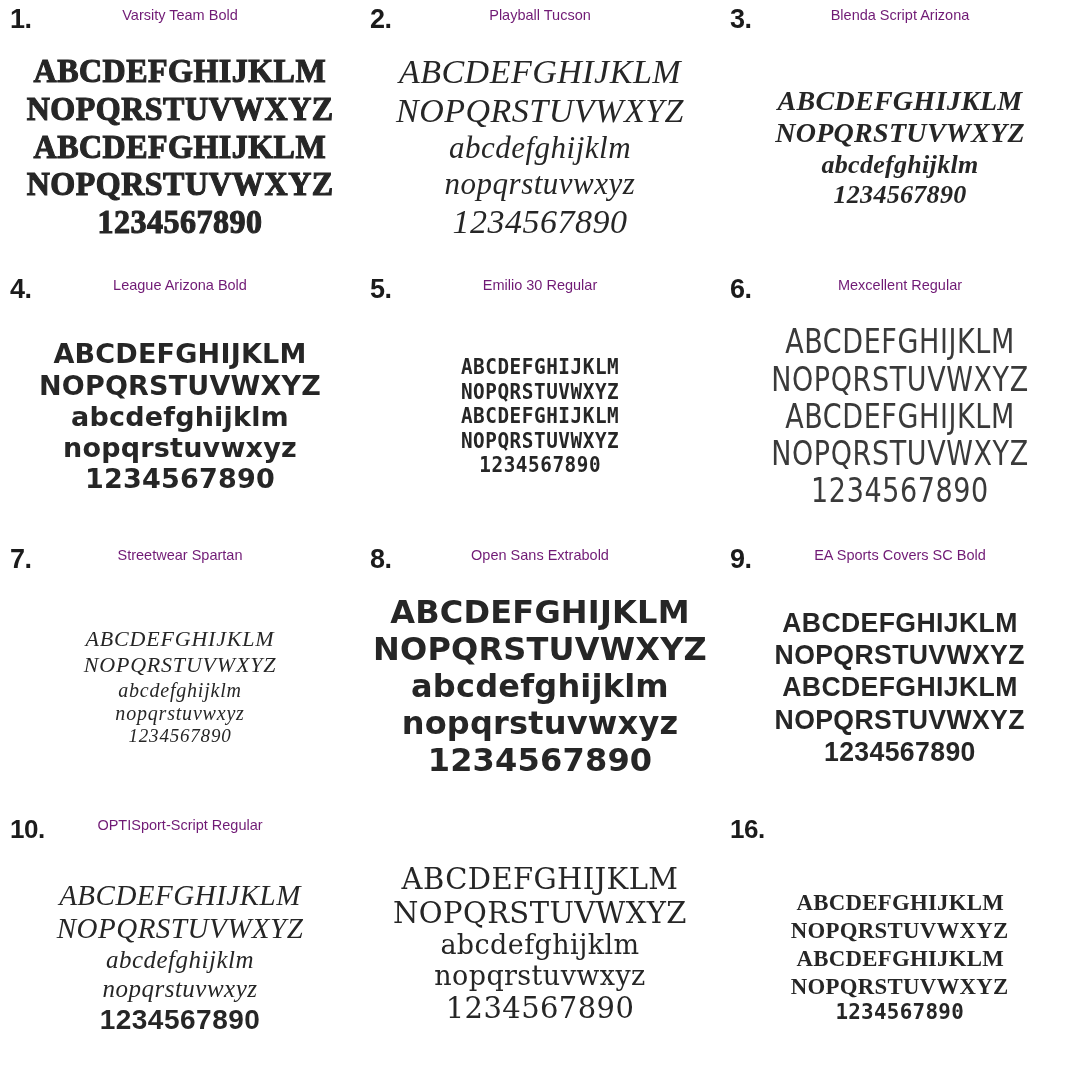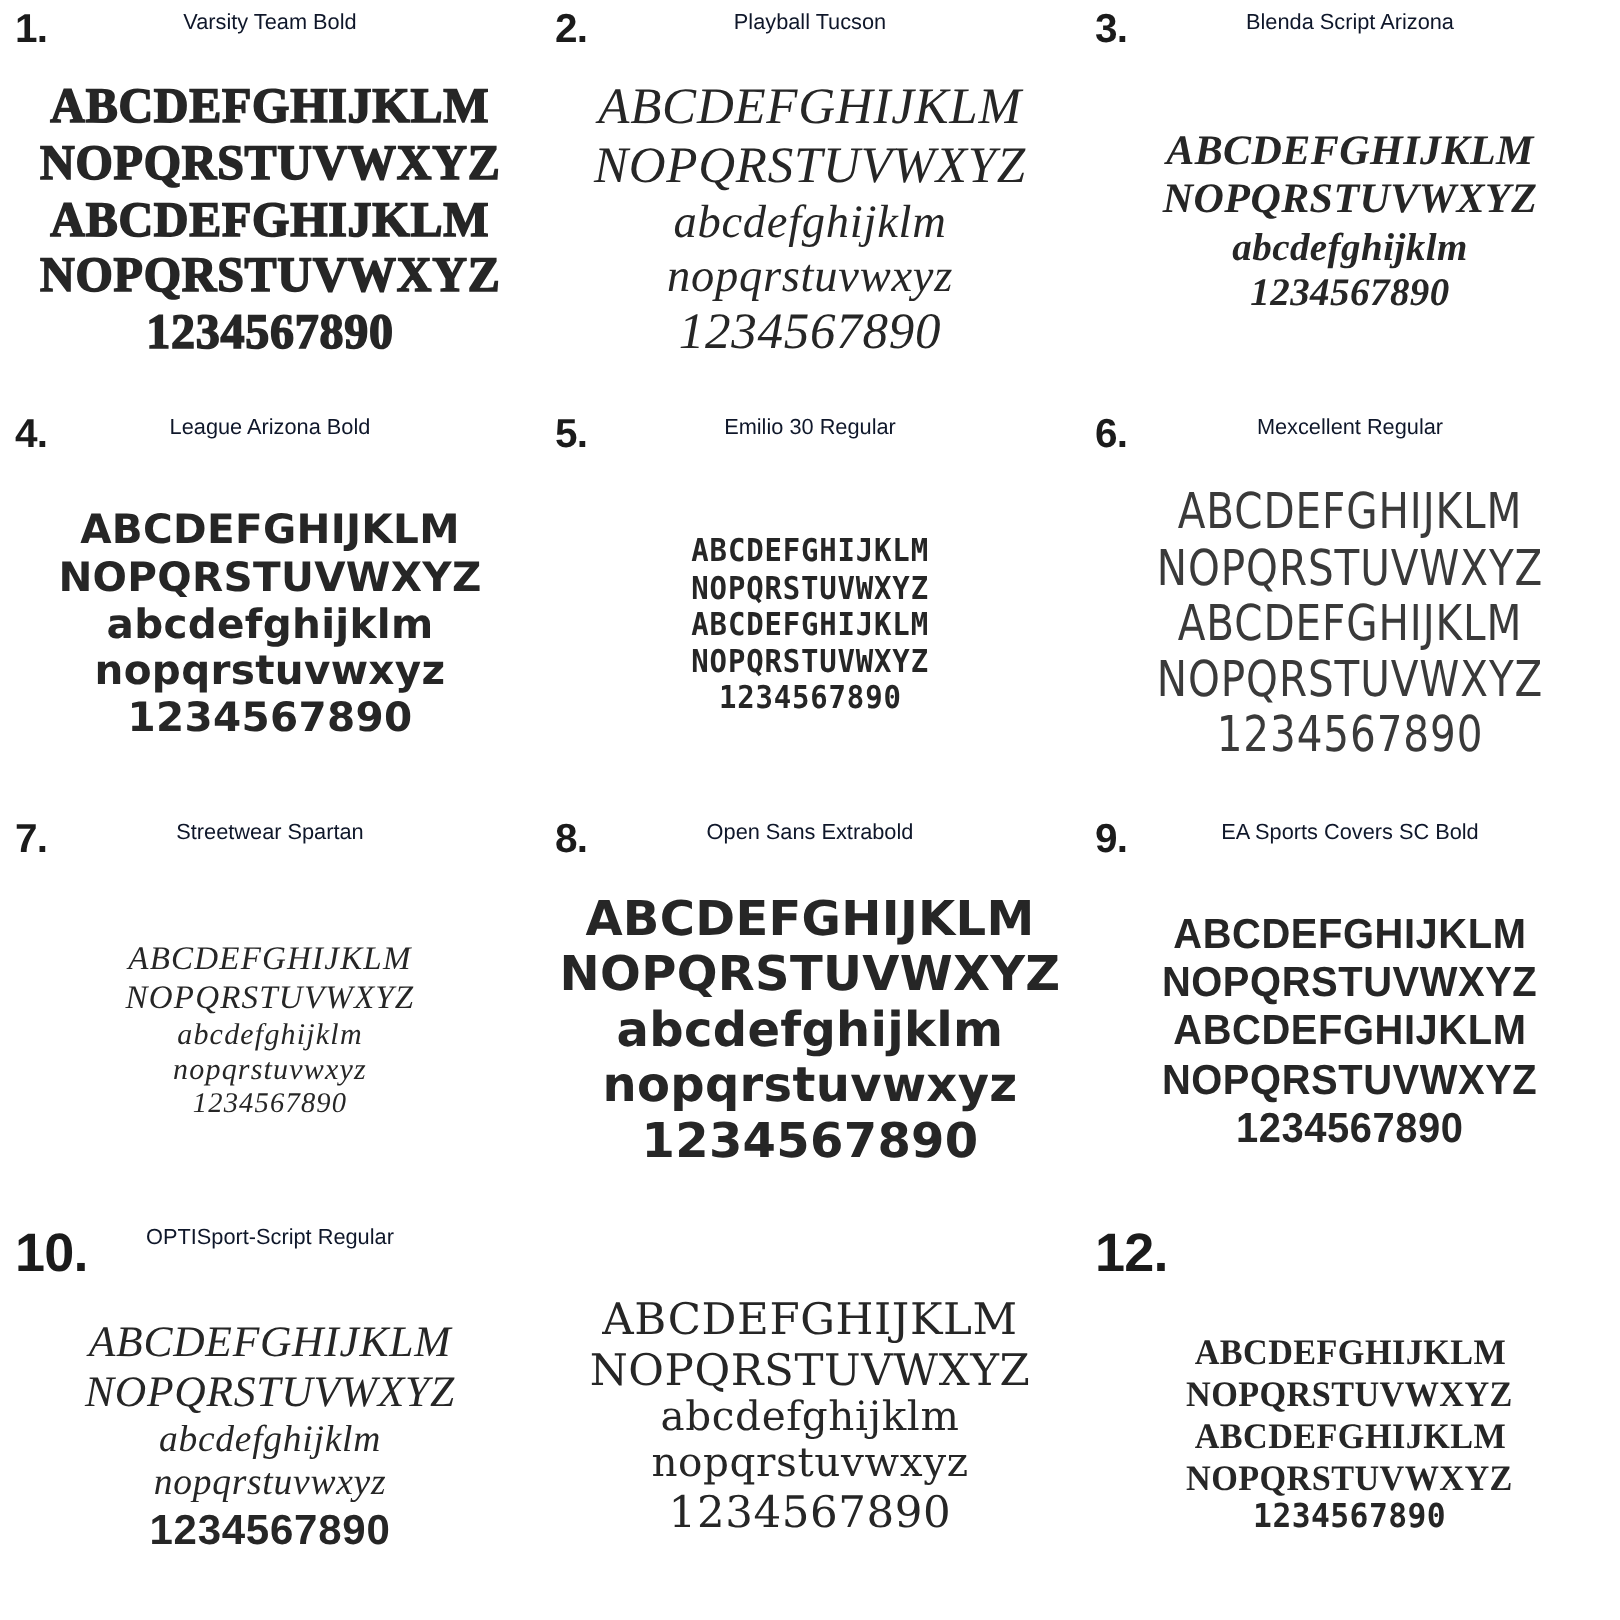--- a/index.html
+++ b/index.html
@@ -42,24 +42,24 @@
   }
   .num {
     position: absolute;
     left: 4px;
     top: 0px;
     font-weight: bold;
     font-size: 27px;
     color: #1b1b1b;
     letter-spacing: -0.5px;
   }
-  .num.wide { font-size: 36px; }
+  .num.wide { font-size: 26px; }
   .fontname {
     font-size: 14.5px;
-    color: #0f172a;
+    color: #701a75;
     text-align: center;
     line-height: 1.2;
     padding-top: 3px;
     max-width: 300px;
   }
   .fontname.small { font-size: 13px; }
   .lines {
     width: 100%;
     display: flex;
     flex-direction: column;
@@ -346,21 +346,21 @@
       <div class="line upper">ABCDEFGHIJKLM</div>
       <div class="line upper">NOPQRSTUVWXYZ</div>
       <div class="line lower">abcdefghijklm</div>
       <div class="line lower">nopqrstuvwxyz</div>
       <div class="line num-line">1234567890</div>
     </div>
   </div>
 
   <div class="cell s-ncaa">
     <div class="head">
-      <div class="num wide">12.</div>
+      <div class="num wide">16.</div>
     </div>
     <div class="lines">
       <div class="line upper">ABCDEFGHIJKLM</div>
       <div class="line upper">NOPQRSTUVWXYZ</div>
       <div class="line upper">ABCDEFGHIJKLM</div>
       <div class="line upper">NOPQRSTUVWXYZ</div>
       <div class="line num-line">1234567890</div>
     </div>
   </div>
 

